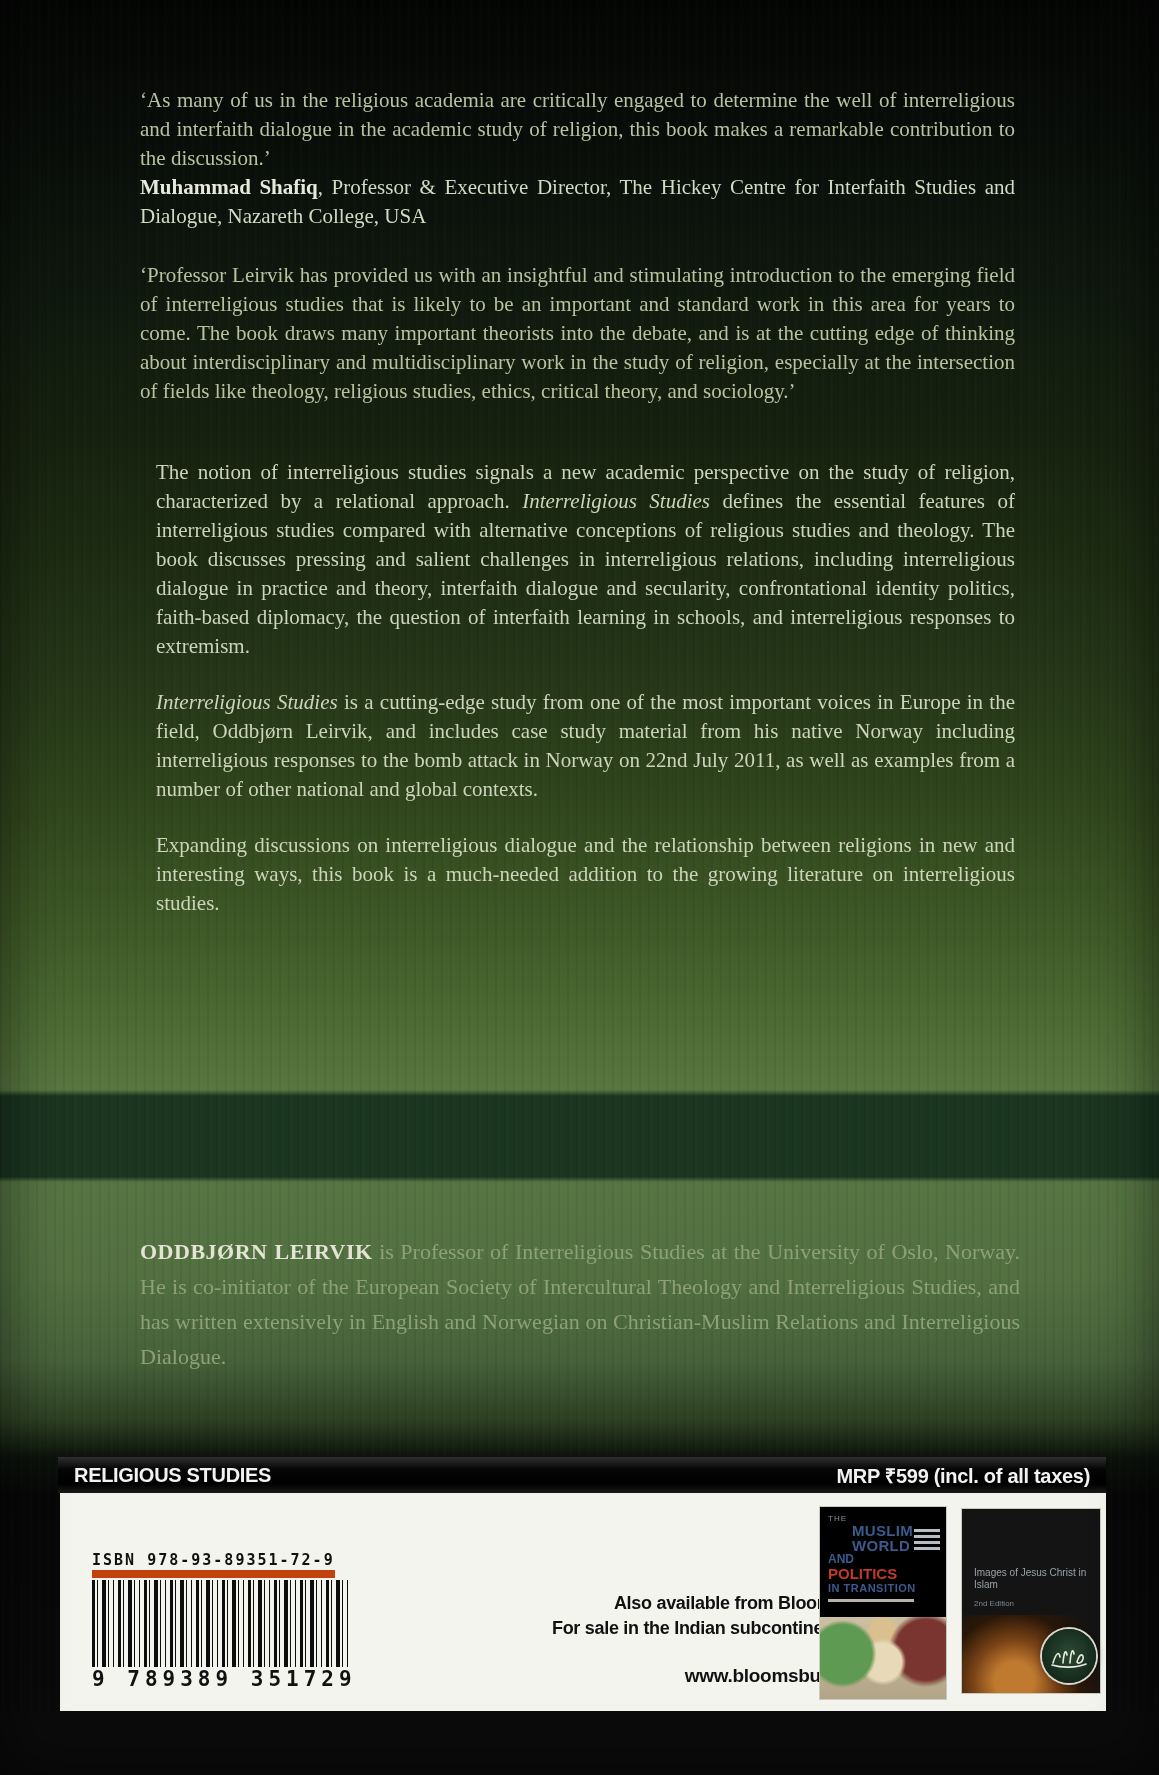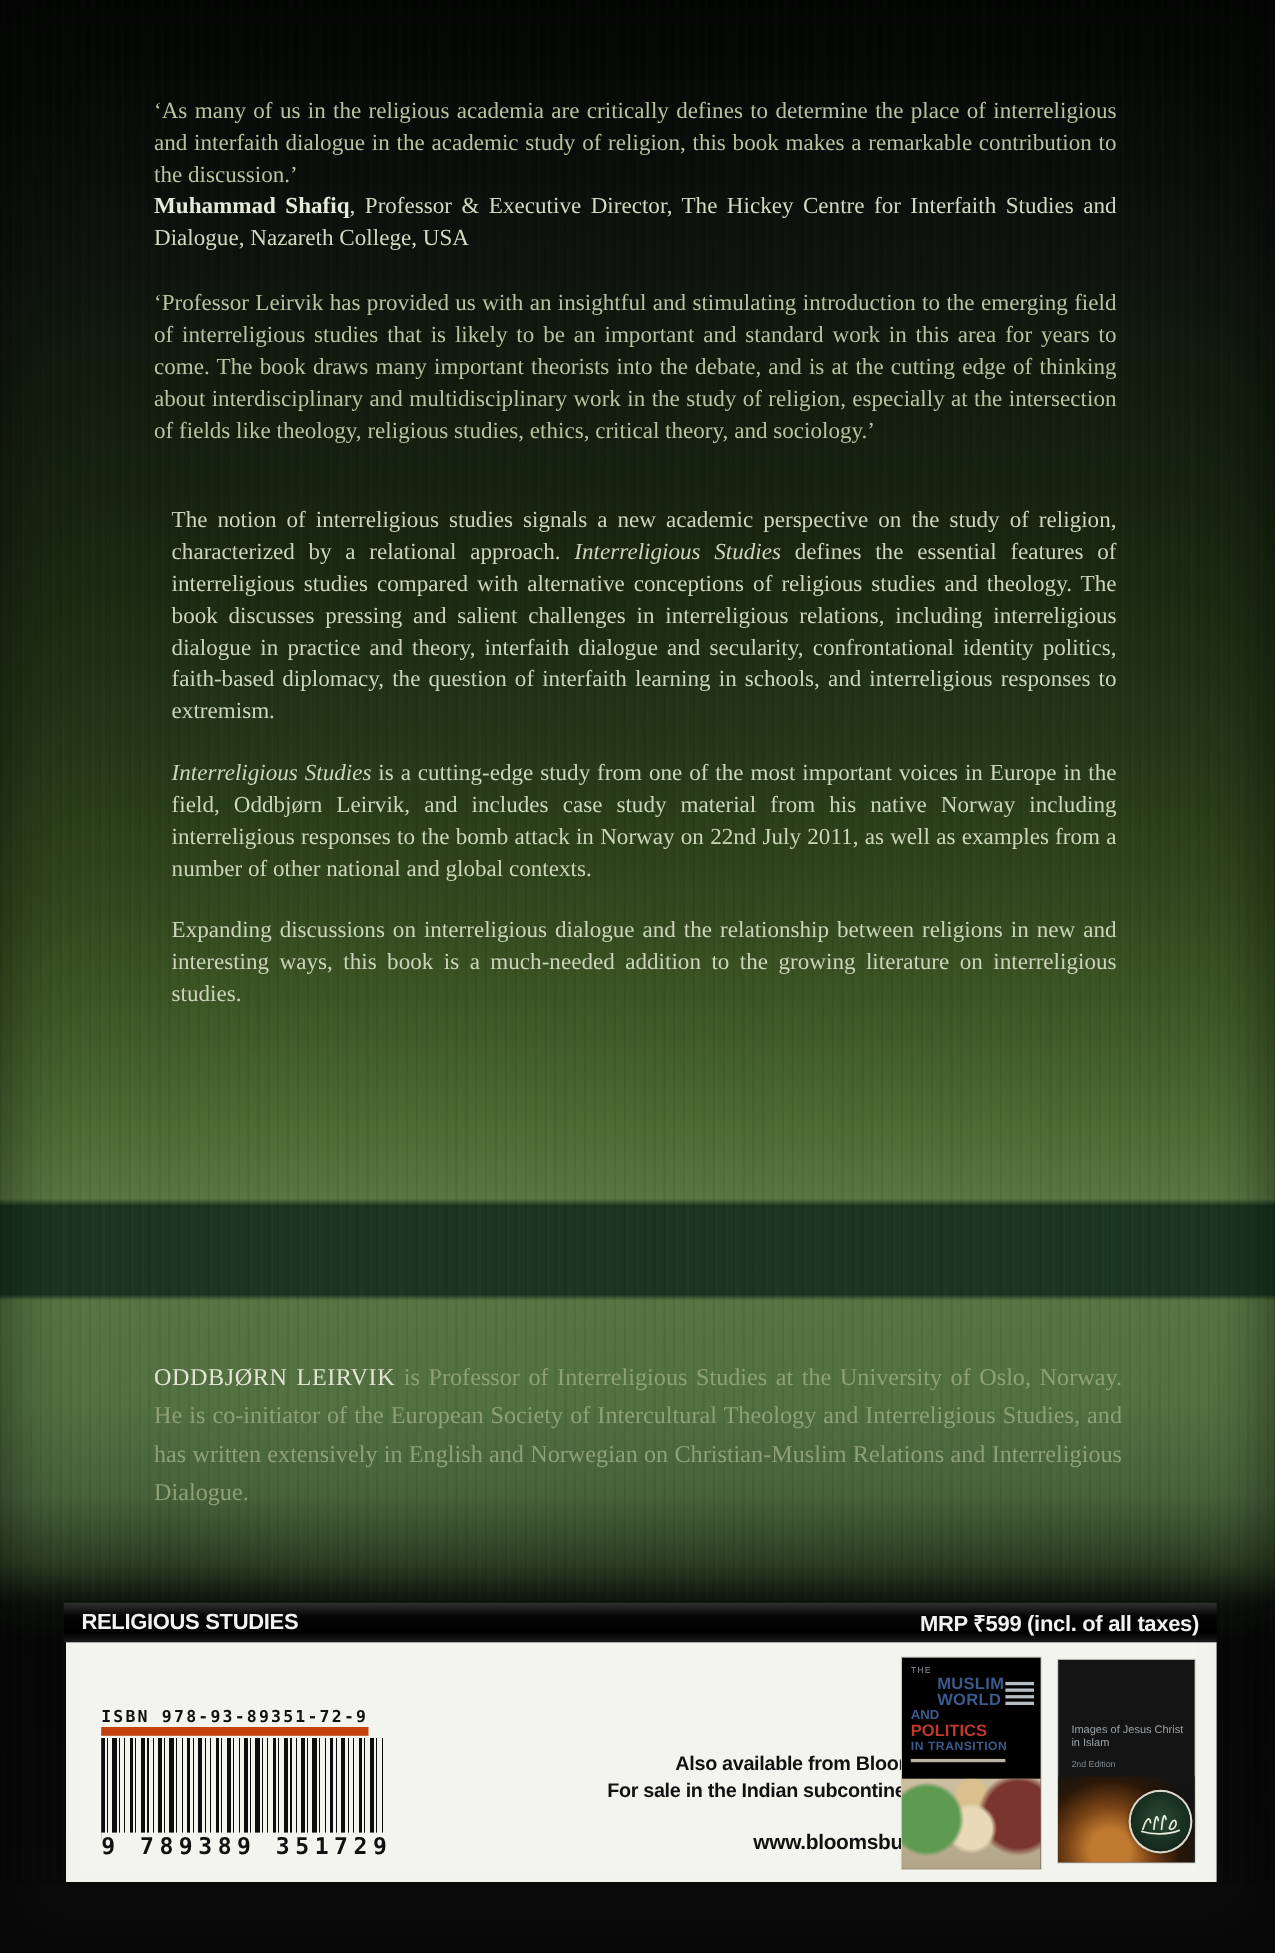--- a/index.html
+++ b/index.html
@@ -23,21 +23,21 @@
   .blurbs p, .syn p{margin:0;font-size:21px;line-height:29px;text-align:justify;}
   .quote{color:#b7c2a0;}
   .attr{color:#d3d9c2;}
   .attr b{color:#e7e9da;font-weight:bold;margin-top:40px;}
   .q2{margin-top:30px !important;}
   .syn{margin-top:52px;margin-left:16px;}
   .syn p{color:#ccd4bb;}
   .syn p + p{margin-top:27px;}
   .it{font-style:italic;}
   .bio{position:absolute;left:140px;top:1212px;width:880px;font-size:22px;line-height:35px;text-align:justify;color:#8fa077;}
-  .bio b{color:#e3e4d4;font-weight:normal;letter-spacing:.5px;margin-top:10px;}
+  .bio b{color:#e3e4d4;font-weight:bold;letter-spacing:.5px;margin-top:10px;}
   
   .bar{
     position:absolute;left:58px;top:1457px;width:1048px;height:36px;
     background:linear-gradient(180deg,#303030,#050505 35%,#000 75%,#1c1c1c);
     color:#f2f2f2;font-family:"Liberation Sans", sans-serif;font-weight:bold;
     display:flex;align-items:center;justify-content:space-between;
     padding:0 16px;box-sizing:border-box;font-size:20px;letter-spacing:-.3px;
   }
   
   .panel{
@@ -80,21 +80,21 @@
   .tl-photo{
     position:absolute;left:0;bottom:0;width:100%;height:82px;
     background:
       radial-gradient(circle at 18% 45%, #5f9a52 0 26%, transparent 30%),
       radial-gradient(circle at 50% 55%, #e8d9b8 0 24%, transparent 30%),
       radial-gradient(circle at 84% 40%, #7a3530 0 26%, transparent 32%),
       radial-gradient(circle at 50% 18%, #d9c08e 0 14%, transparent 18%),
       linear-gradient(180deg,#cdbfa2,#b2a486);
   }
   .thumb-r{
-    left:902px;top:16px;width:124px;height:184px;background:#141414;
+    left:902px;top:16px;width:138px;height:184px;background:#141414;
     font-family:"Liberation Sans", sans-serif;padding:58px 10px 0 12px;box-sizing:border-box;
   }
   .tr-title{font-size:10px;color:#9aa3a8;line-height:12px;}
   .tr-ed{font-size:8px;color:#7d8790;margin-top:8px;}
   .tr-auth{height:3px;width:44px;background:#5a6168;margin-top:22px;}
   .tr-photo{
     position:absolute;left:0;bottom:0;width:100%;height:78px;
     background:radial-gradient(circle at 38% 85%, #c07a30 0 18%, #7a4316 38%, #2a1708 62%, #141414 85%);
   }
   .emblem{
@@ -105,21 +105,21 @@
   .emblem svg{position:absolute;left:8px;top:14px;}
   .bottom-strip{position:absolute;left:0;top:1711px;width:1159px;height:64px;background:#0b0b0b;}
 </style>
 </head>
 <body>
 
 <div class="page">
   <div class="texture"></div>
 
   <div class="col blurbs">
-    <p class="quote">‘As many of us in the religious academia are critically defines to determine the place of interreligious and interfaith dialogue in the academic study of religion, this book makes a remarkable contribution to the discussion.’</p>
+    <p class="quote">‘As many of us in the religious academia are critically engaged to determine the well of interreligious and interfaith dialogue in the academic study of religion, this book makes a remarkable contribution to the discussion.’</p>
     <p class="attr"><b>Muhammad Shafiq</b><span>, Professor &amp; Executive Director, The Hickey Centre for Interfaith Studies and Dialogue, Nazareth College, USA</span></p>
 
     <p class="quote q2">‘Professor Leirvik has provided us with an insightful and stimulating introduction to the emerging field of interreligious studies that is likely to be an important and standard work in this area for years to come. The book draws many important theorists into the debate, and is at the cutting edge of thinking about interdisciplinary and multidisciplinary work in the study of religion, especially at the intersection of fields like theology, religious studies, ethics, critical theory, and sociology.’</p>
 
     <div class="syn">
       <p><span>The notion of interreligious studies signals a new academic perspective on the study of religion, characterized by a relational approach. </span><span class="it">Interreligious Studies</span><span> defines the essential features of interreligious studies compared with alternative conceptions of religious studies and theology. The book discusses pressing and salient challenges in interreligious relations, including interreligious dialogue in practice and theory, interfaith dialogue and secularity, confrontational identity politics, faith-based diplomacy, the question of interfaith learning in schools, and interreligious responses to extremism.</span></p>
       <p><span class="it">Interreligious Studies</span><span> is a cutting-edge study from one of the most important voices in Europe in the field, Oddbjørn Leirvik, and includes case study material from his native Norway including interreligious responses to the bomb attack in Norway on 22nd July 2011, as well as examples from a number of other national and global contexts.</span></p>
       <p>Expanding discussions on interreligious dialogue and the relationship between religions in new and interesting ways, this book is a much-needed addition to the growing literature on interreligious studies.</p>
     </div>
   </div>

